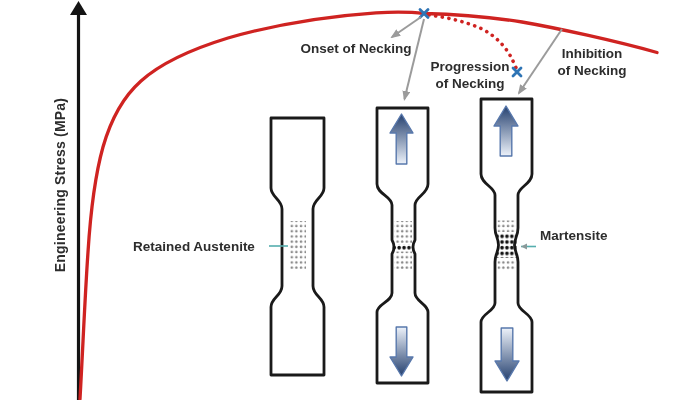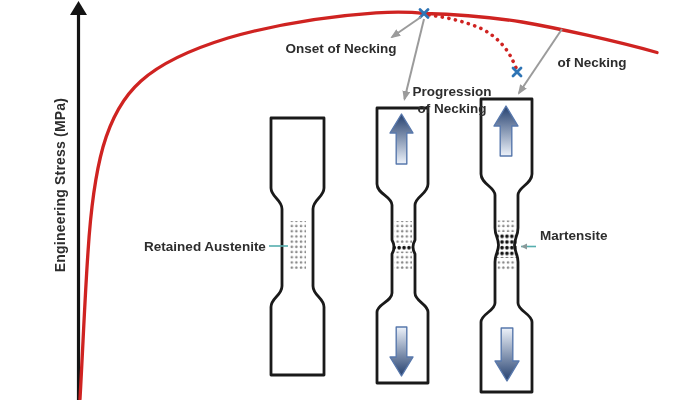--- a/index.html
+++ b/index.html
@@ -107,28 +107,29 @@
       <polygon points="507,381 495,361 501.2,361 501.2,328 512.8,328 512.8,361 519,361" fill="url(#gradDown)" stroke="#5878ac" stroke-width="1.4" stroke-linejoin="round"></polygon>
     </g>
 
     <line x1="269" y1="246" x2="288" y2="246" stroke-width="1.6" stroke="#55aeae"></line>
     <line x1="521" y1="246.5" x2="536" y2="246.5" stroke-width="1.6" stroke="#55aeae"></line>
     <polygon points="521,246.5 527,243.5 527,249.5" fill="#8a9a9a"></polygon>
   </svg>
 
   <div class="lbl ylab" style="left:60px;top:185px;">Engineering Stress (MPa)</div>
 
-  <div class="lbl ctr" style="left:341px;top:48px;">Onset of Necking</div>
+  <div class="lbl ctr" style="left:356px;top:48px;">Onset of Necking</div>
 
-  <div class="lbl ctr" style="left:452px;top:75px;margin-top:25px;">
+  <div class="lbl ctr" style="left:470px;top:75px;">
     <span style="display:block">Progression</span>
     <span style="display:block">of Necking</span>
   </div>
 
   <div class="lbl ctr" style="left:592px;top:62px;">
+    <span style="display:block">Inhibition</span>
     <span style="display:block">of Necking</span>
   </div>
 
-  <div class="lbl ctr" style="left:205px;top:246px;">Retained Austenite</div>
+  <div class="lbl ctr" style="left:194px;top:246px;">Retained Austenite</div>
 
   <div class="lbl" style="left:540px;top:227px;">Martensite</div>
 
 </div>
 
 </body></html>

